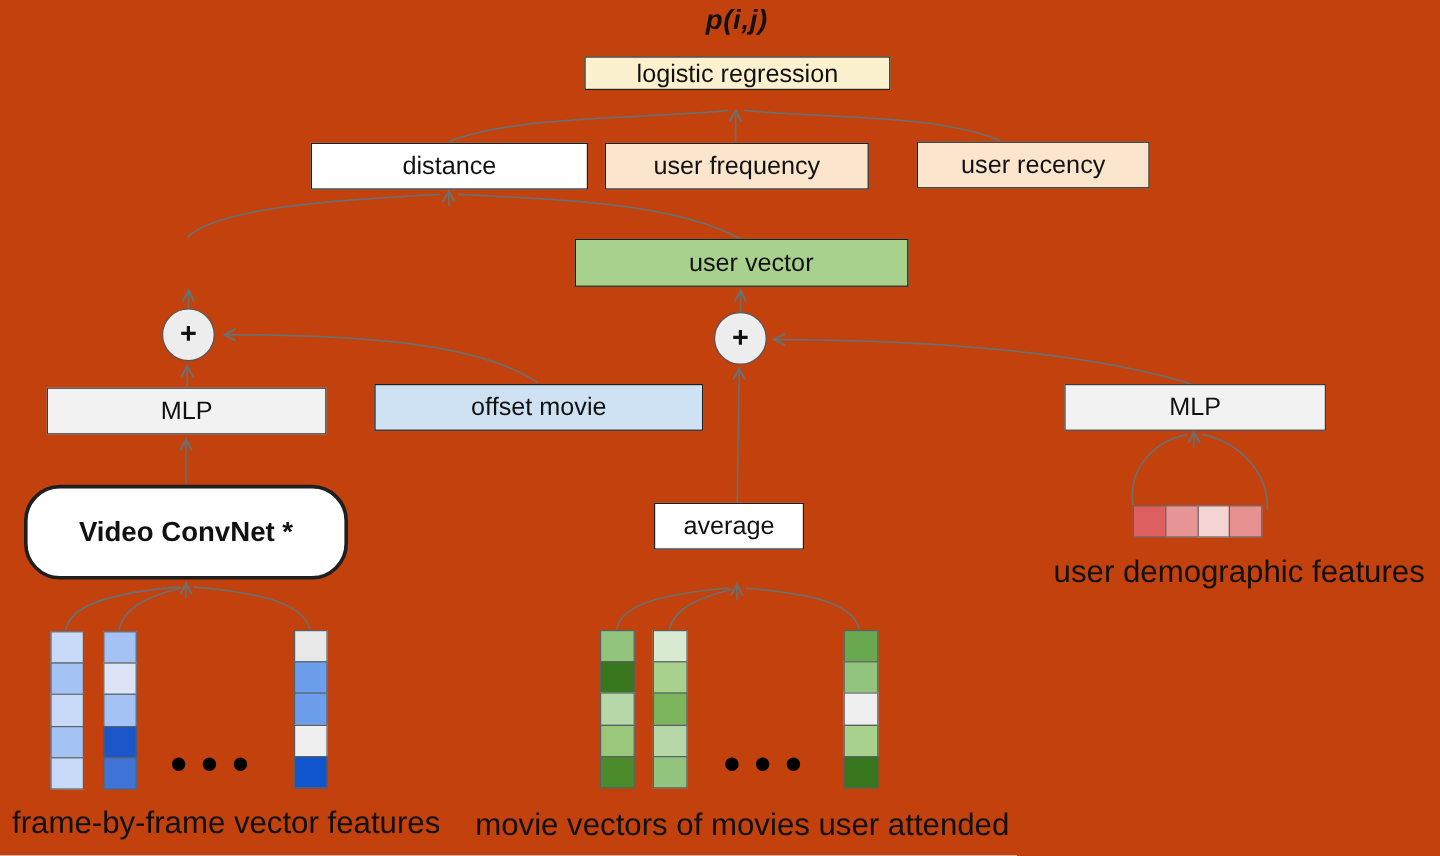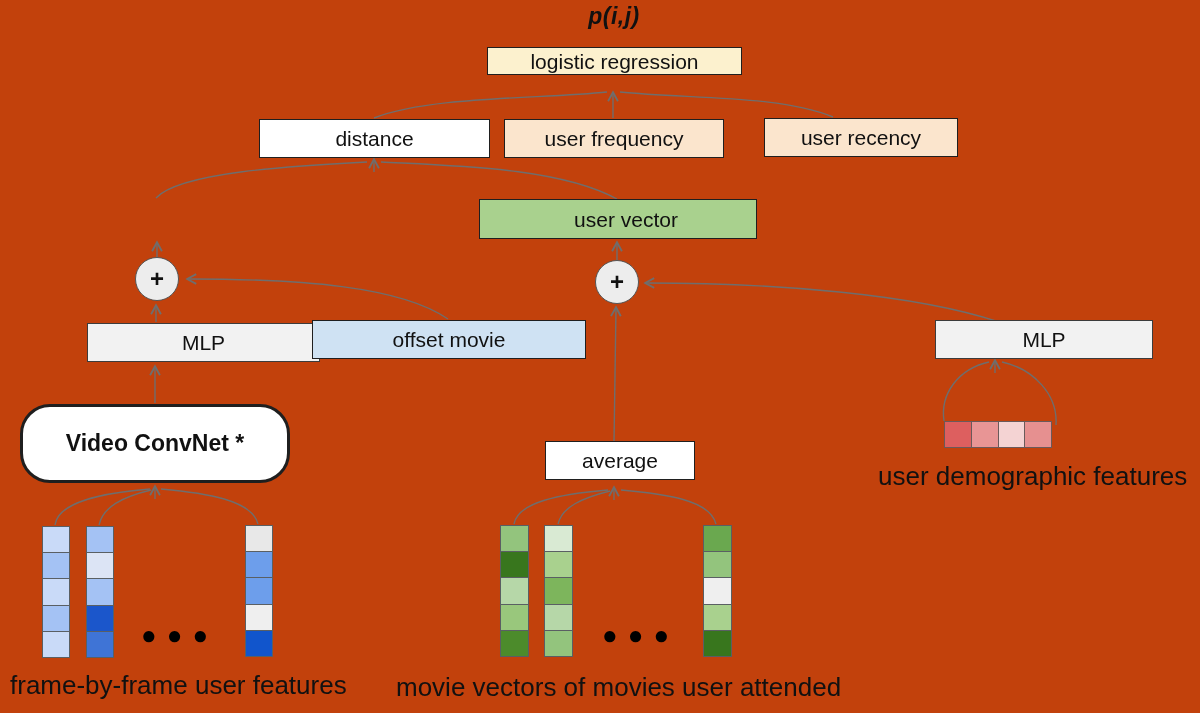--- a/index.html
+++ b/index.html
@@ -9,21 +9,21 @@
   }
   .box{
     position:absolute;display:flex;align-items:center;justify-content:center;
     box-sizing:border-box;border:1.6px solid #1f1f1f;background:#fff;
     font-size:21px;line-height:1;white-space:nowrap;
   }
   .fill-cream {background:#fcf1ce;}
   .fill-peach {background:#fbe5cd;}
   .fill-blue  {background:#cfe2f3;}
   .fill-green {background:#a9d18e;padding-left:16px;}
-  .fill-gray  {background:#f2f2f2;border-color:#3c3c3c;margin-left:48px;}
+  .fill-gray  {background:#f2f2f2;border-color:#3c3c3c;}
   .fill-white {background:#ffffff;}
   .convnet{border-width:3px;font-weight:bold;font-size:23px;border-radius:30px;}
   .plus-circle{
     position:absolute;width:44px;height:44px;border-radius:50%;
     background:#ededed;border:1.6px solid #555;box-sizing:border-box;
     display:flex;align-items:center;justify-content:center;
     font-size:24px;font-weight:bold;color:#111;
   }
   .formula{
     position:absolute;font-weight:bold;font-style:italic;font-size:23px;
@@ -101,21 +101,21 @@
   <div class="plus-circle" style="left:595px;top:260px;">+</div>
 
   <div class="box fill-gray" style="left:39px;top:323px;width:233px;height:39px;">MLP</div>
 
   <div class="box fill-blue" style="left:312px;top:320px;width:274px;height:39px;">offset movie</div>
 
   <div class="box fill-gray" style="left:887px;top:320px;width:218px;height:39px;">MLP</div>
 
   <div class="box fill-white convnet" style="left:20px;top:404px;width:270px;height:79px;">Video ConvNet *</div>
 
-  <div class="box fill-white" style="left:545px;top:441px;width:150px;height:39px;">average</div>
+  <div class="box fill-white" style="left:545px;top:419px;width:125px;height:39px;">average</div>
 
   <div class="vcol" style="left:42px;top:526px;">
       <div class="cell" style="background: rgb(201, 218, 248);"></div>
       <div class="cell" style="background: rgb(164, 194, 244);"></div>
       <div class="cell" style="background: rgb(201, 218, 248);"></div>
       <div class="cell" style="background: rgb(164, 194, 244);"></div>
       <div class="cell" style="background: rgb(201, 218, 248);"></div>
     </div>
   <div class="vcol" style="left:86px;top:526px;">
       <div class="cell" style="background: rgb(164, 194, 244);"></div>
@@ -156,17 +156,17 @@
     </div>
   <div class="ellipsis" style="left:602px;top:620px;">●●●</div>
 
   <div class="hrow" style="left:944px;top:421px;">
       <div class="cell" style="background: rgb(221, 95, 95);"></div>
       <div class="cell" style="background: rgb(232, 149, 149);"></div>
       <div class="cell" style="background: rgb(244, 211, 211);"></div>
       <div class="cell" style="background: rgb(230, 144, 144);"></div>
     </div>
 
-  <div class="caption" style="left:10px;top:670px;">frame-by-frame user features</div>
+  <div class="caption" style="left:10px;top:670px;">frame-by-frame vector features</div>
   <div class="caption" style="left:396px;top:672px;">movie vectors of movies user attended</div>
   <div class="caption" style="left:878px;top:461px;">user demographic features</div>
 
 </div>
 
 </body></html>

